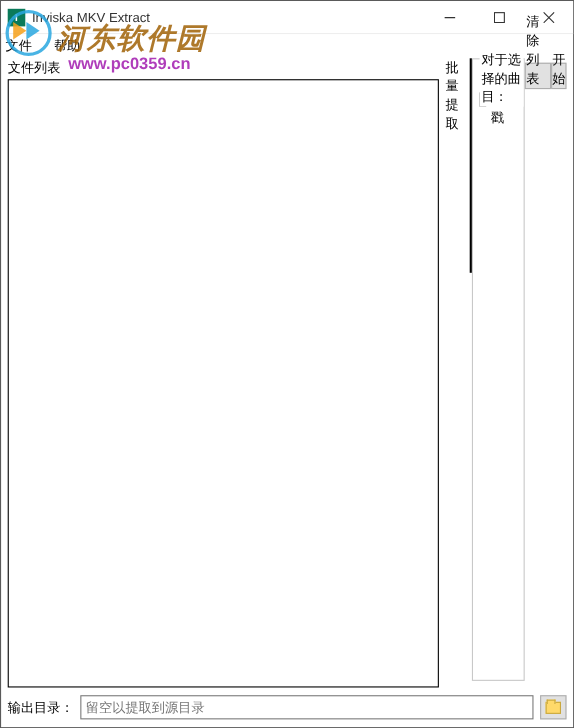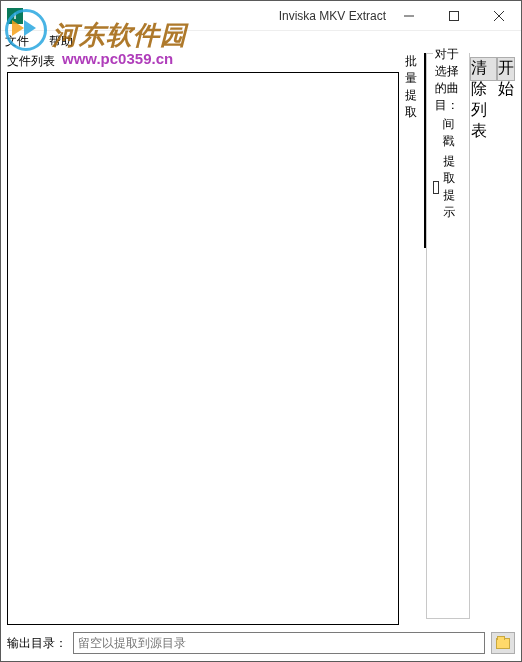--- a/index.html
+++ b/index.html
@@ -39,21 +39,20 @@
     align-items: center;
     justify-content: center;
     color: #fff;
     font-size: 9px;
     font-weight: bold;
   }
   .titlebar .title {
     flex: 1;
     font-size: 12px;
     color: #333;
-    text-align: right;
   }
   .winbtns {
     display: flex;
     height: 100%;
   }
   .winbtn {
     width: 45px;
     height: 100%;
     display: flex;
     align-items: center;
@@ -132,25 +131,25 @@
     height: 13px;
     border: 1px solid #333;
     background: #fff;
   }
   .spacer { flex: 1; }
   .action-btn {
     height: 24px;
     border: 1px solid #adadad;
     background: #e1e1e1;
     display: flex;
-    align-items: flex-start;
+    align-items: flex-end;
     justify-content: center;
     cursor: pointer;
     margin-top: 4px;
-    font-size: 16px;
+    font-size: 12px;
   }
   .bottom-row {
     display: flex;
     align-items: center;
     gap: 6px;
     margin-top: 6px;
     height: 24px;
   }
   .bottom-row .out-label { font-size: 12px; white-space: nowrap; }
   .bottom-row input {
@@ -282,24 +281,20 @@
       <div class="right-col">
         <div class="col-label">批量提取</div>
         <div class="batch-box"></div>
 
         <div class="groupbox">
           <div class="groupbox-title">对于选择的曲目：</div>
           <div class="checkbox-row">
             <span class="cb"></span>
             <span>提取时间戳</span>
           </div>
-          <div class="checkbox-row">
-            <span class="cb"></span>
-            <span>提取提示</span>
-          </div>
         </div>
 
         <div class="spacer"></div>
 
         <div class="action-btn">
           <span>清除列表</span>
         </div>
         <div class="action-btn">
           <span>开始</span>
         </div>

